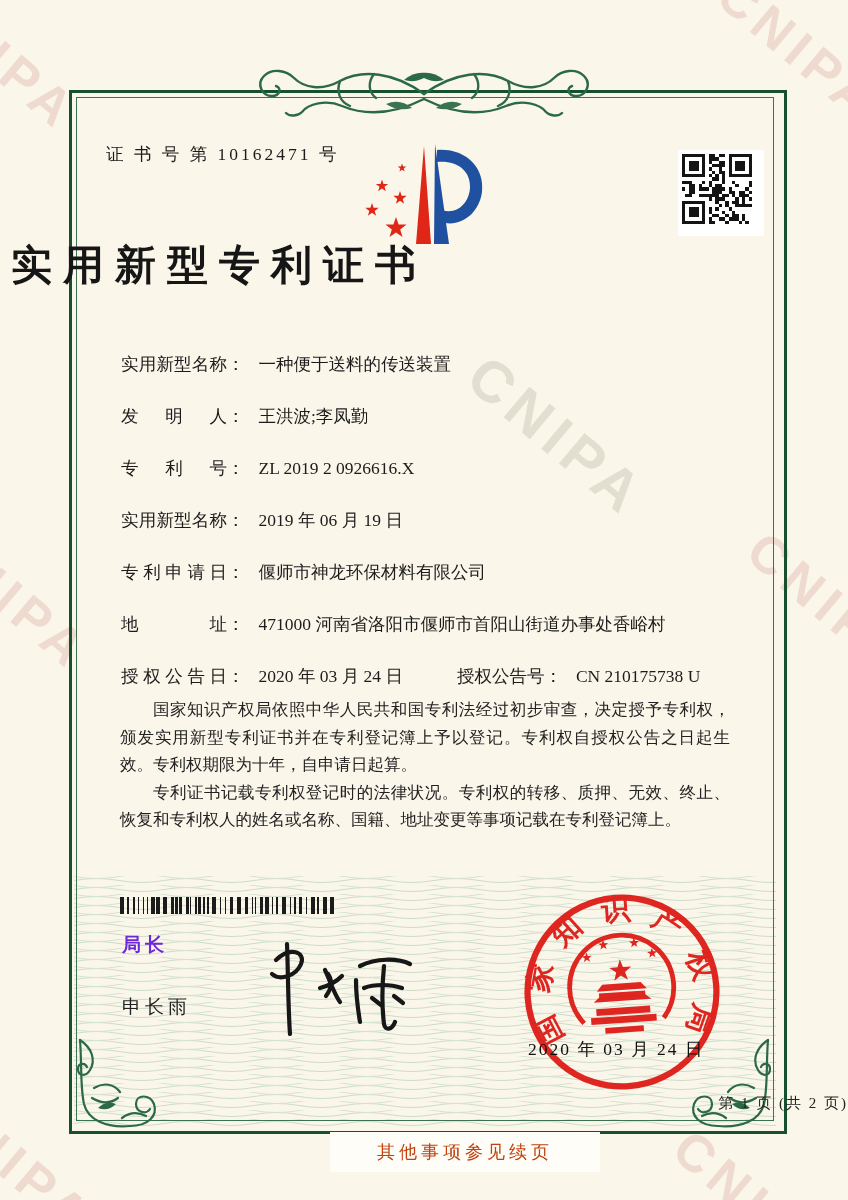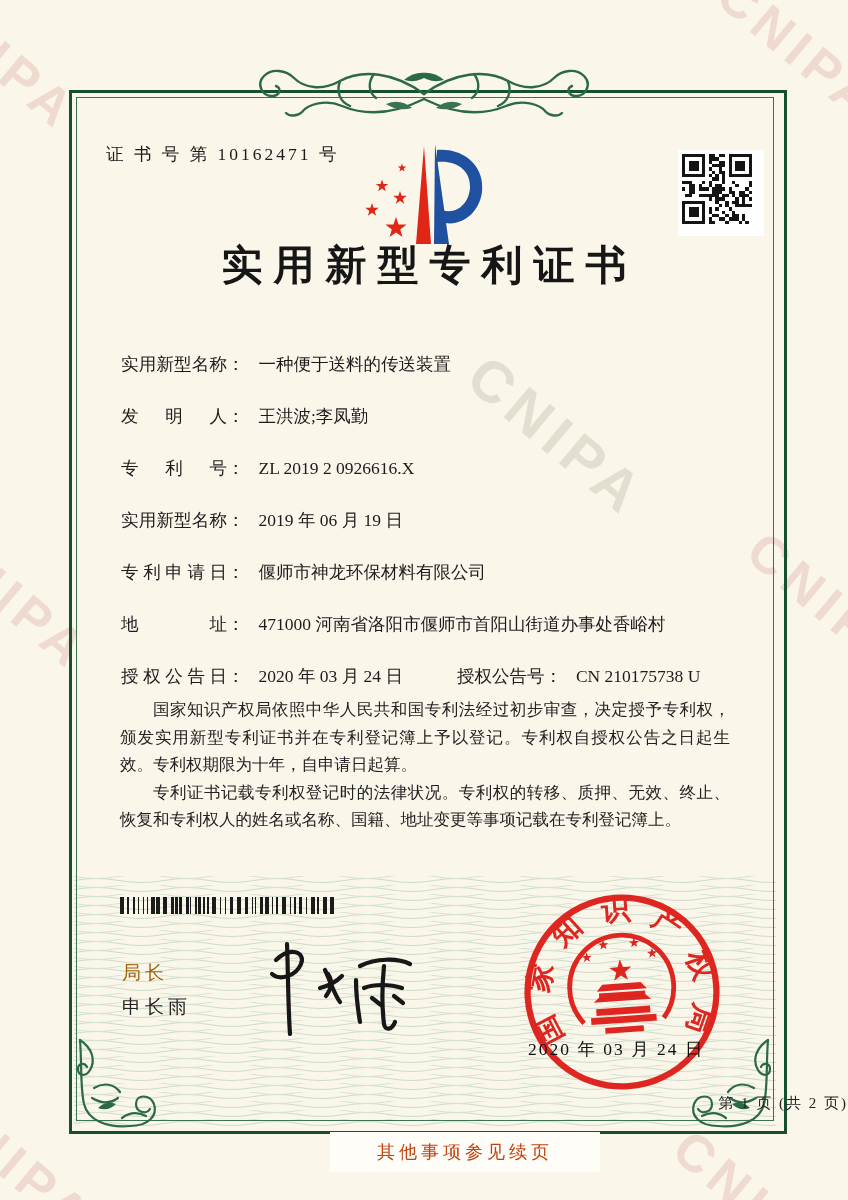--- a/index.html
+++ b/index.html
@@ -27,36 +27,36 @@
                 border:1px solid #3a7252;z-index:2;}
   .ornament-top{position:absolute;left:244px;top:64px;z-index:3;}
   .corner{position:absolute;top:1038px;z-index:3;}
   .corner-l{left:74px;}
   .corner-r{left:674px;}
   
   .cert-no{position:absolute;left:106px;top:142px;font-size:17.5px;letter-spacing:3px;z-index:4;}
   .logo{position:absolute;left:338px;top:140px;z-index:4;}
   .qr-wrap{position:absolute;left:678px;top:150px;width:78px;height:78px;background:#fff;
            padding:4px;z-index:4;}
-  .title{position:absolute;left:0;right:0;top:238px;margin:0;text-align:center;
+  .title{position:absolute;left:0;right:0;top:238px;margin:0;text-align:left;
          font-size:41px;font-weight:700;letter-spacing:11px;text-indent:11px;color:#161616;z-index:4;}
   
   .fields{position:absolute;left:121px;top:352px;z-index:4;font-size:17.5px;}
   .frow{height:22px;margin-bottom:30px;white-space:nowrap;}
   .flabel{display:inline-block;width:106px;text-align:justify;text-align-last:justify;vertical-align:top;}
   .fvalue{margin-left:14px;}
   .grant-gap{display:inline-block;width:54px;}
   
   .body-text{position:absolute;left:120px;top:696px;width:610px;z-index:4;
              font-size:16.5px;line-height:27.5px;text-align:justify;color:#222;}
   .body-text p{margin:0;text-indent:2em;}
   
   .barcode{position:absolute;left:120px;top:897px;width:216px;height:17px;font-size:0;z-index:4;}
-  .officer-title{position:absolute;left:122px;top:960px;font-size:19px;letter-spacing:4px;
-                 font-family:"Liberation Sans","DejaVu Sans",sans-serif;color:#a16207;z-index:4;}
+  .officer-title{position:absolute;left:122px;top:932px;font-size:19px;letter-spacing:4px;
+                 font-family:"Liberation Sans","DejaVu Sans",sans-serif;color:#6d28d9;z-index:4;font-weight:bold;}
   .officer-name{position:absolute;left:122px;top:994px;font-size:19px;letter-spacing:4px;
                 font-family:Liberation Mono, monospace;color:#222;z-index:4;}
   .signature{position:absolute;left:232px;top:936px;z-index:4;}
   .seal{position:absolute;left:516px;top:886px;z-index:5;opacity:0.92;transform:rotate(-4deg);}
   .seal-date{position:absolute;left:528px;top:1037px;font-size:17.5px;letter-spacing:2px;
              color:#101010;z-index:6;}
   .page-info{position:absolute;left:0;right:0;top:1094px;text-align:right;font-size:15px;
              letter-spacing:2px;color:#222;z-index:4;}
   .cont-strip{position:absolute;left:330px;top:1132px;width:270px;height:40px;background:#fffdf8;
               display:flex;align-items:center;justify-content:center;z-index:4;}

